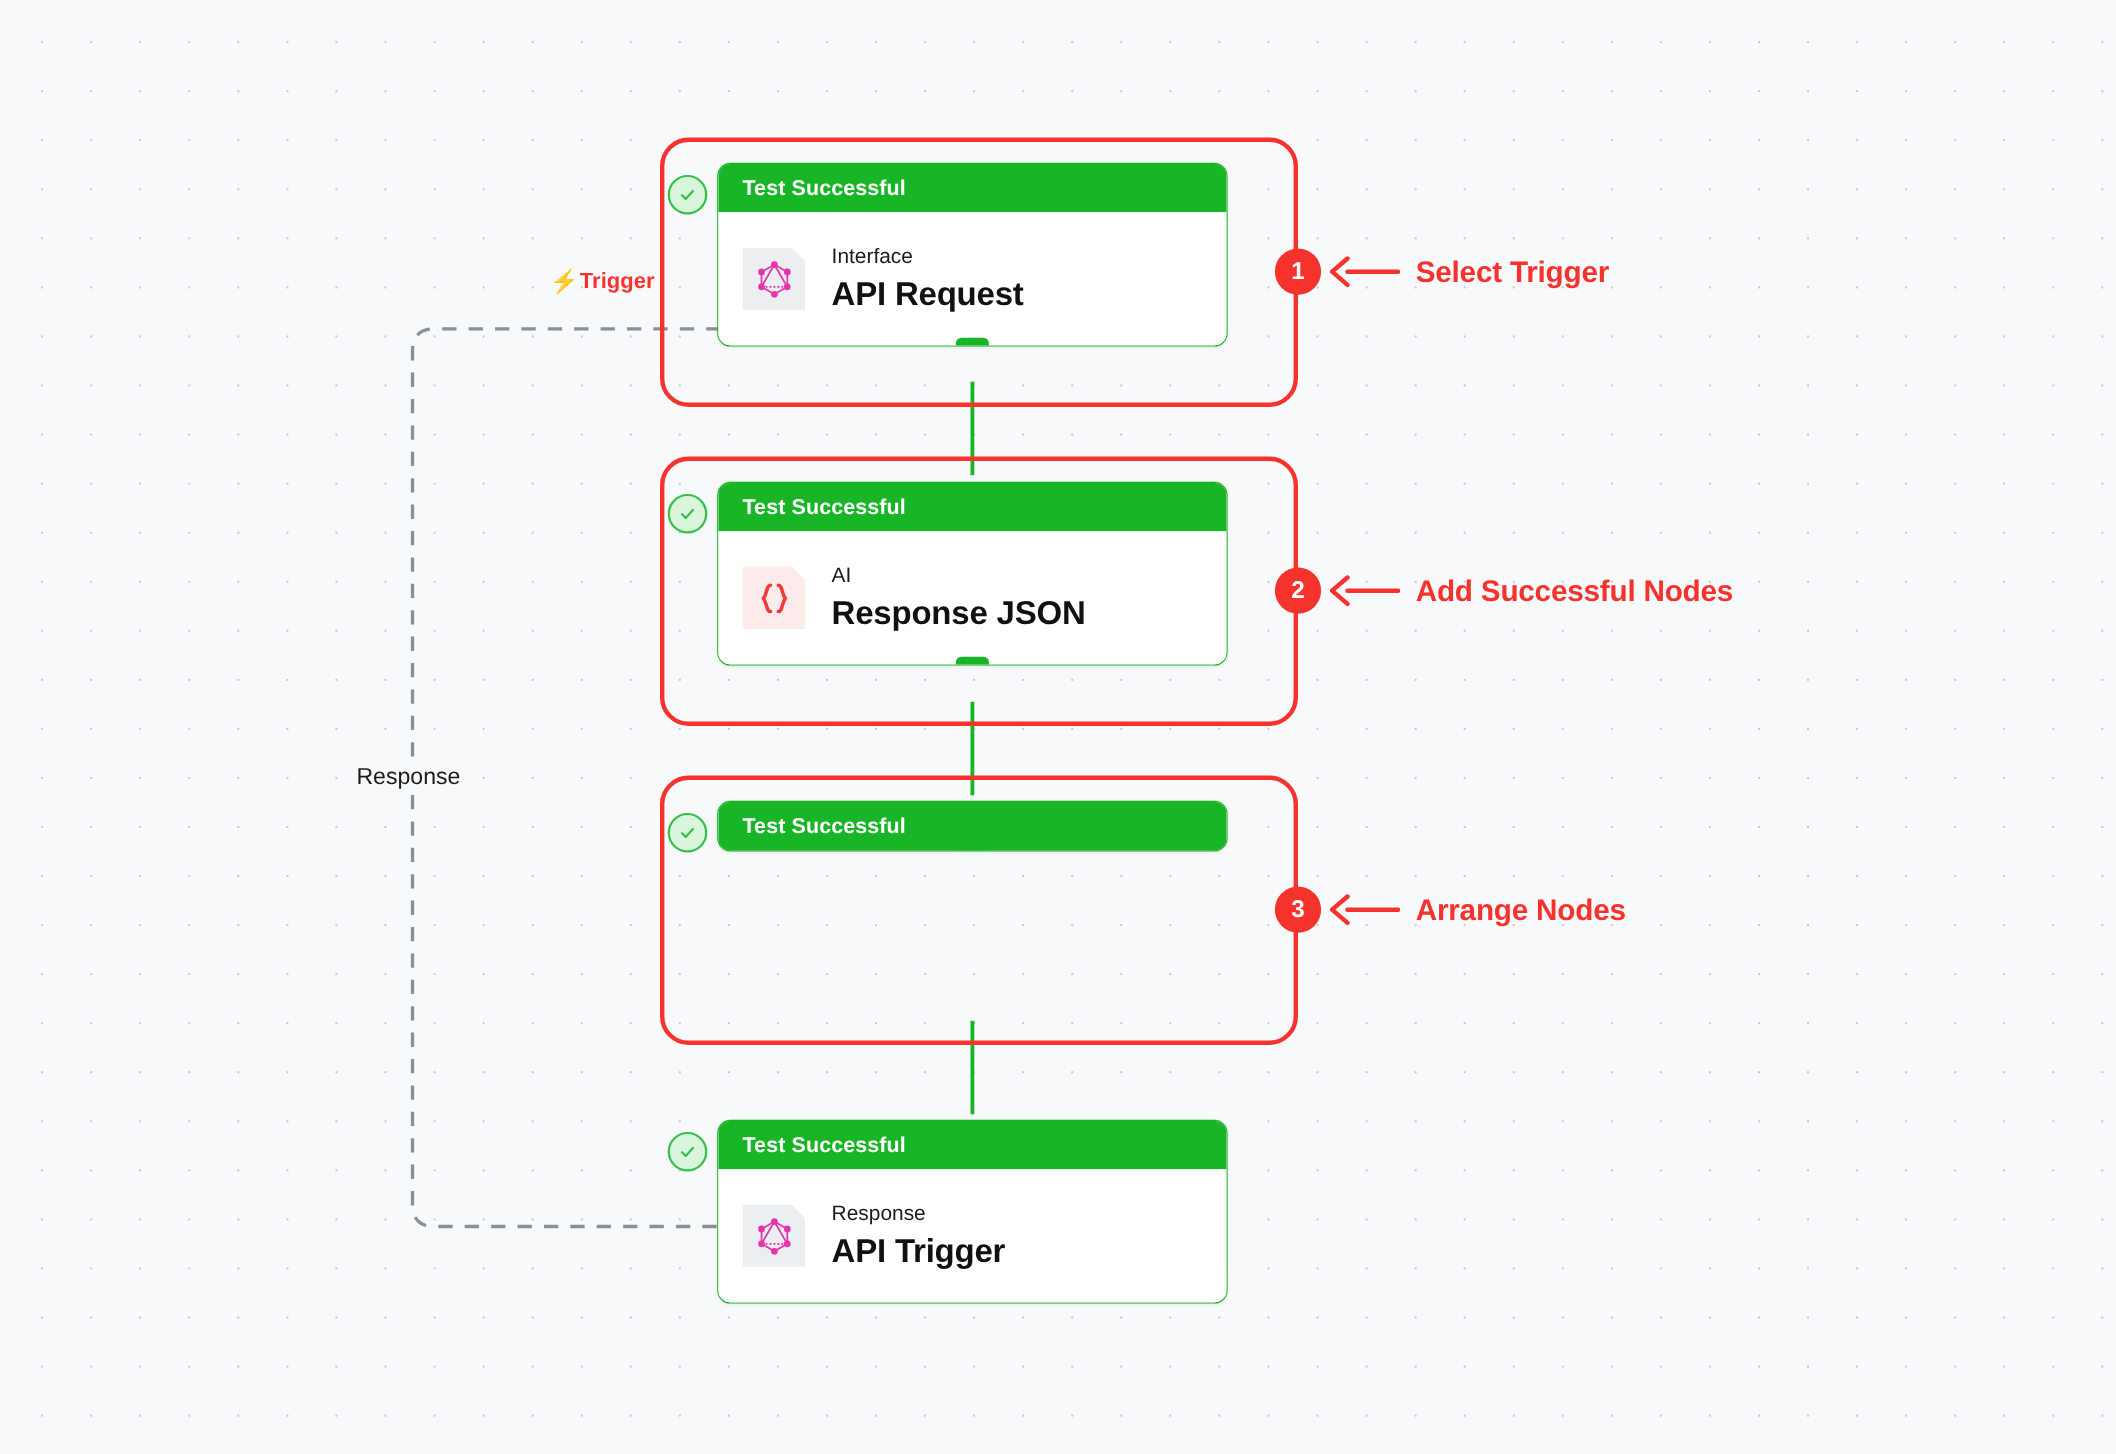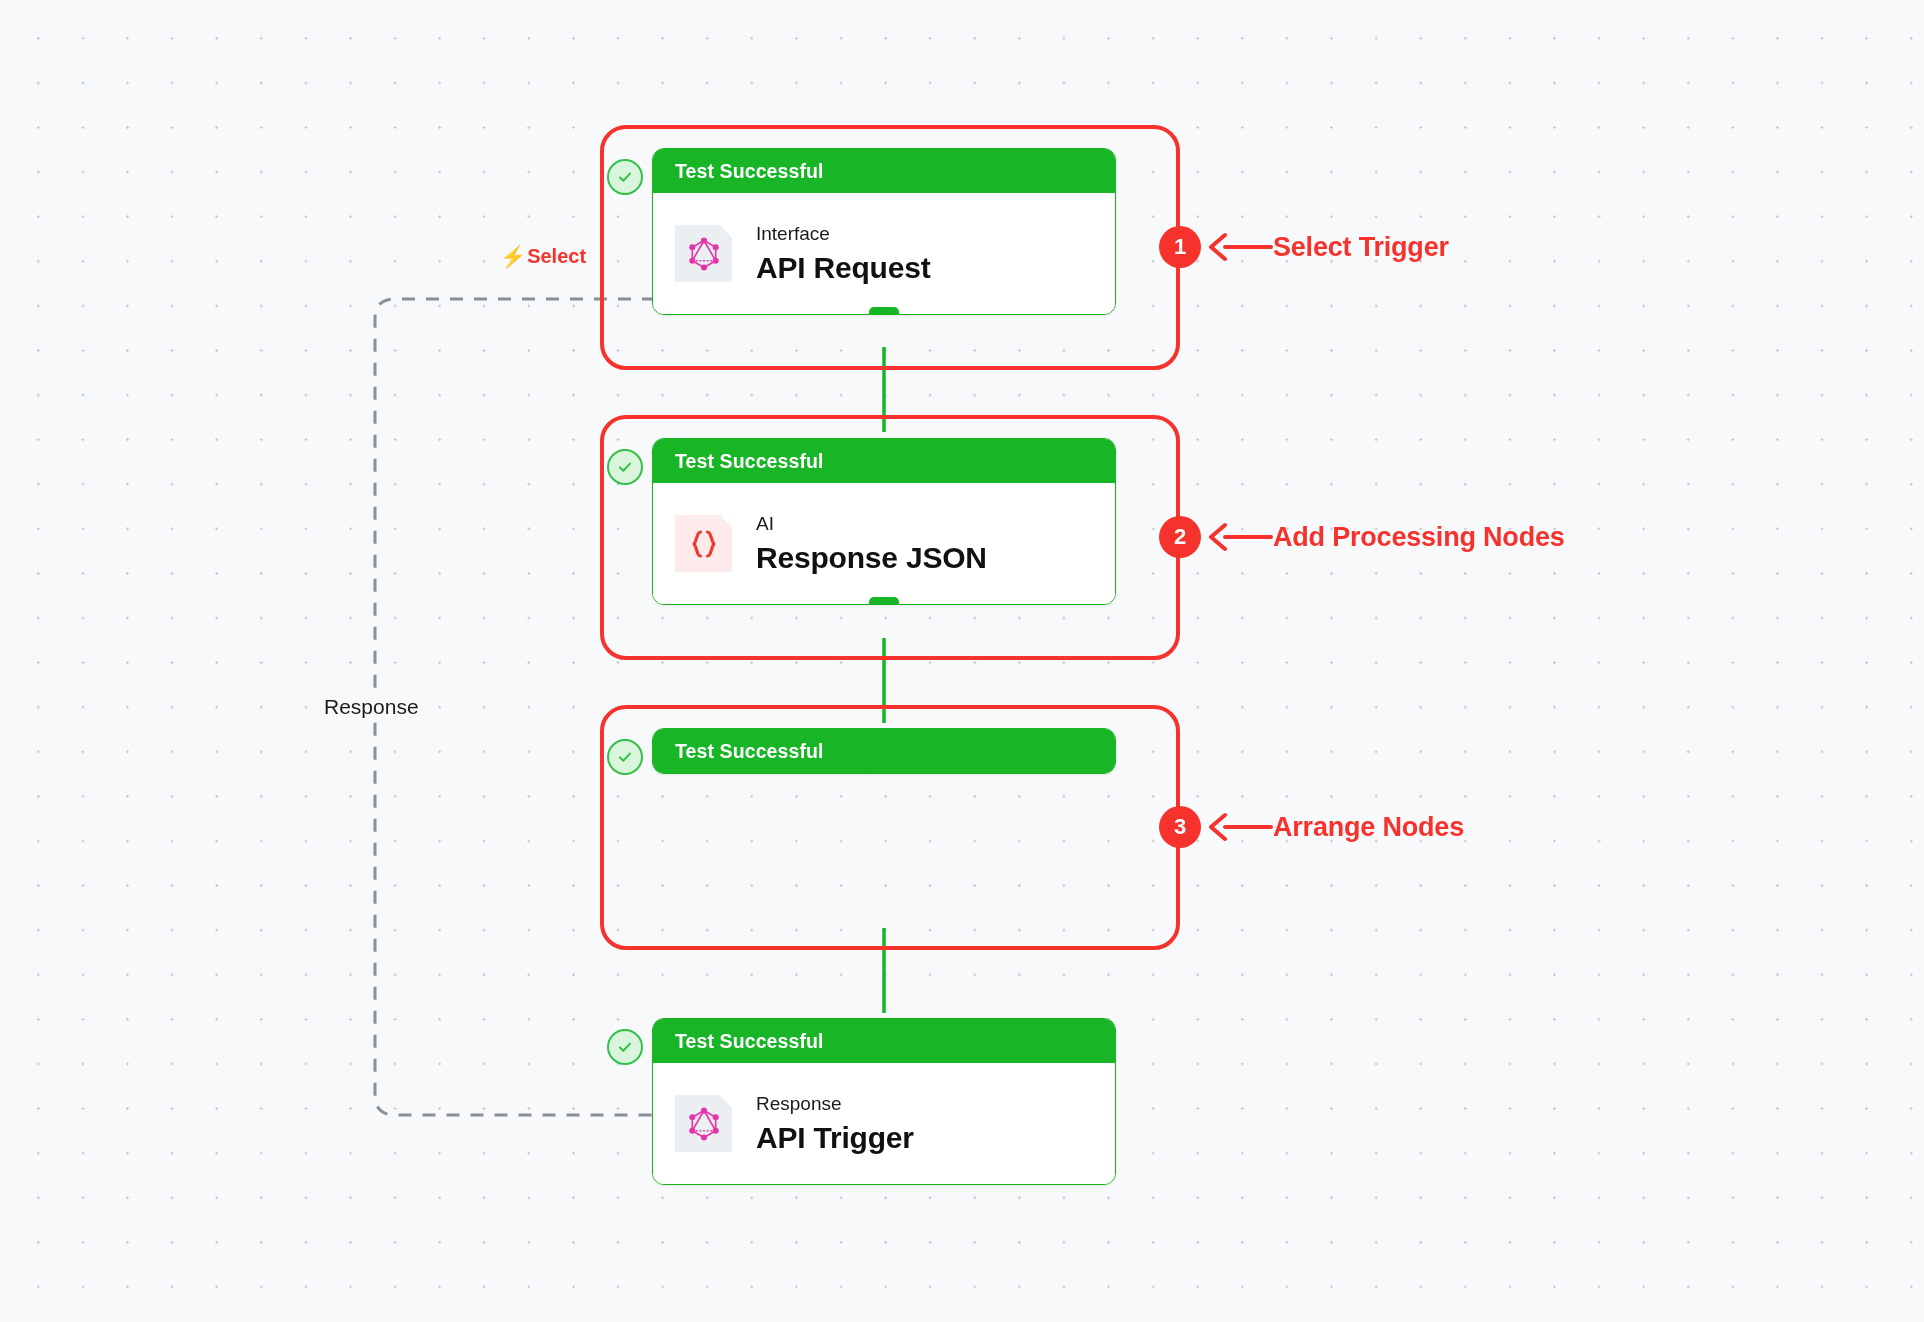--- a/index.html
+++ b/index.html
@@ -138,21 +138,21 @@
     color: #ffffff;
     font-size: 22px;
     font-weight: bold;
     display: flex;
     align-items: center;
     justify-content: center;
     flex: 0 0 42px;
   }
   .annot-arrow { margin-left: 8px; flex: 0 0 auto; display: flex; align-items: center; }
   .annot-label {
-    margin-left: 0;
+    margin-left: 14px;
     color: #f5322b;
     font-size: 27px;
     font-weight: bold;
     white-space: nowrap;
     letter-spacing: -0.2px;
   }
 
   
   .edge-label {
     position: absolute;
@@ -296,21 +296,21 @@
       <div class="node-text">
         <span class="node-kind">Response</span>
         <span class="node-title">API Trigger</span>
       </div>
     </div>
     <div class="handle top"></div>
   </div>
 
   <div class="edge-label edge-label-trigger" style="left:500px; top:245px;">
     <span class="bolt">⚡</span>
-    <span>Select</span>
+    <span>Trigger</span>
   </div>
 
   <div class="edge-label edge-label-response" style="left:318px; top:693px;">
     <span>Response</span>
   </div>
 
   <div class="annot" style="left:1159px; top:225px;">
     <div class="annot-badge">1</div>
     <div class="annot-arrow">
       <svg width="64" height="30" viewBox="0 0 64 30">
@@ -322,21 +322,21 @@
   </div>
 
   <div class="annot" style="left:1159px; top:515px;">
     <div class="annot-badge">2</div>
     <div class="annot-arrow">
       <svg width="64" height="30" viewBox="0 0 64 30">
         <line x1="62" y1="15" x2="16" y2="15" stroke="#f5322b" stroke-width="4" stroke-linecap="round"></line>
         <path d="M16 3 L2 15 L16 27" fill="none" stroke="#f5322b" stroke-width="4" stroke-linecap="round" stroke-linejoin="round"></path>
       </svg>
     </div>
-    <div class="annot-label">Add Processing Nodes</div>
+    <div class="annot-label">Add Successful Nodes</div>
   </div>
 
   <div class="annot" style="left:1159px; top:805px;">
     <div class="annot-badge">3</div>
     <div class="annot-arrow">
       <svg width="64" height="30" viewBox="0 0 64 30">
         <line x1="62" y1="15" x2="16" y2="15" stroke="#f5322b" stroke-width="4" stroke-linecap="round"></line>
         <path d="M16 3 L2 15 L16 27" fill="none" stroke="#f5322b" stroke-width="4" stroke-linecap="round" stroke-linejoin="round"></path>
       </svg>
     </div>

